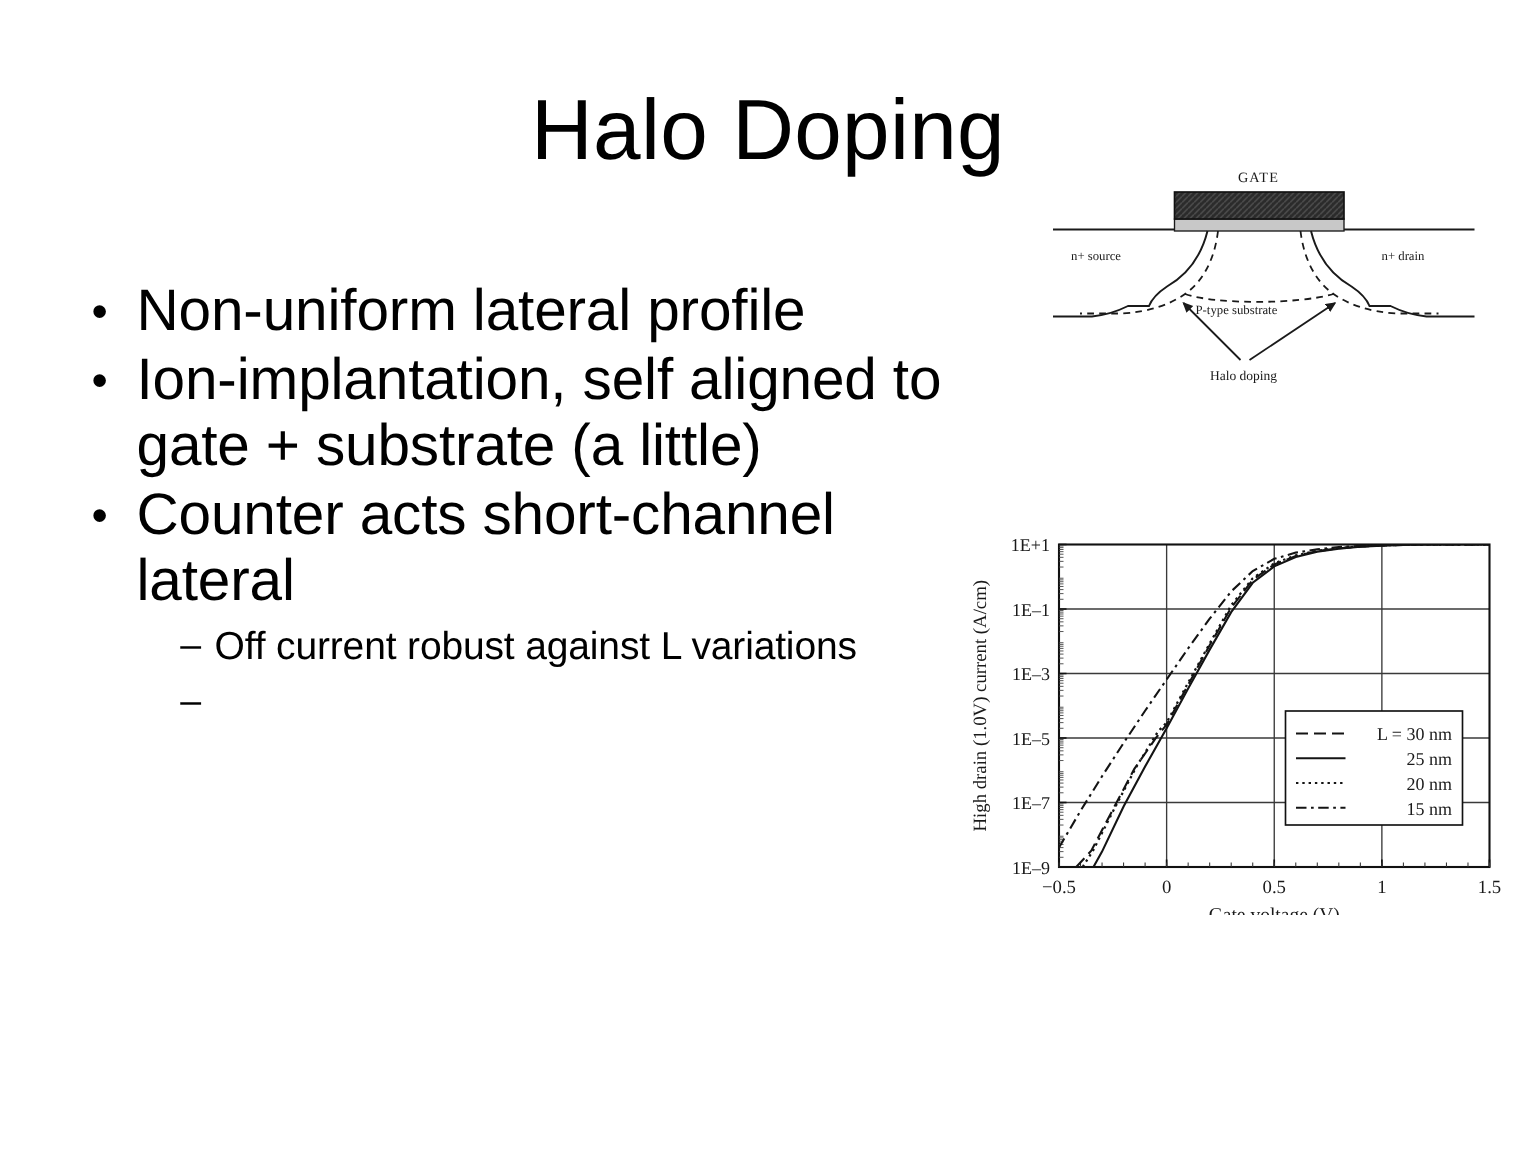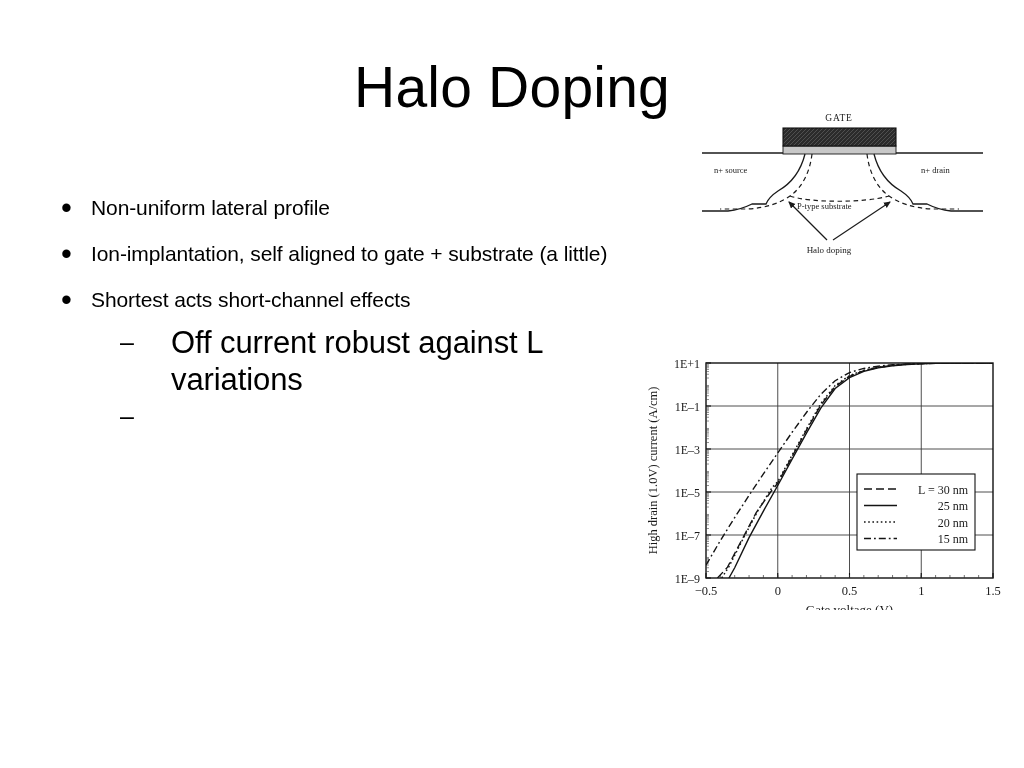--- a/index.html
+++ b/index.html
@@ -46,45 +46,44 @@
     flex: 0 0 auto;
     width: 36px;
     font-size: 31px;
     line-height: 44px;
     text-align: left;
     padding-left: 6px;
     box-sizing: border-box;
   }
   .bullet-text {
     flex: 1 1 auto;
-    font-size: 21px;
+    font-size: 39px;
     line-height: 44px;
     letter-spacing: -0.1px;
   }
 
   .sub-row {
     display: flex;
     align-items: flex-start;
     margin-bottom: 0px;
   }
   .sub-mark {
     flex: 0 0 auto;
     width: 88px;
     font-size: 25px;
     line-height: 37px;
     text-align: right;
     padding-right: 9px;
     box-sizing: border-box;
   }
   .sub-text {
     flex: 1 1 auto;
-    font-size: 31px;
+    font-size: 26px;
     line-height: 37px;
     letter-spacing: -0.1px;
-    margin-left: 28px;
   }
 
   
   #mosfet-figure {
     position: absolute;
     left: 700px;
     top: 107px;
     width: 285px;
     height: 155px;
   }
@@ -117,21 +116,21 @@
     <span class="bullet-text">Non-uniform lateral profile</span>
   </div>
 
   <div class="bullet-row">
     <span class="bullet-mark">•</span>
     <span class="bullet-text">Ion-implantation, self aligned to gate + substrate (a little)</span>
   </div>
 
   <div class="bullet-row">
     <span class="bullet-mark">•</span>
-    <span class="bullet-text">Shortest acts short-channel effects</span>
+    <span class="bullet-text">Counter acts short-channel lateral</span>
   </div>
 
   <div class="sub-row">
     <span class="sub-mark">–</span>
     <span class="sub-text">Off current robust against L variations</span>
   </div>
 
   <div class="sub-row">
     <span class="sub-mark">–</span>
   </div>

